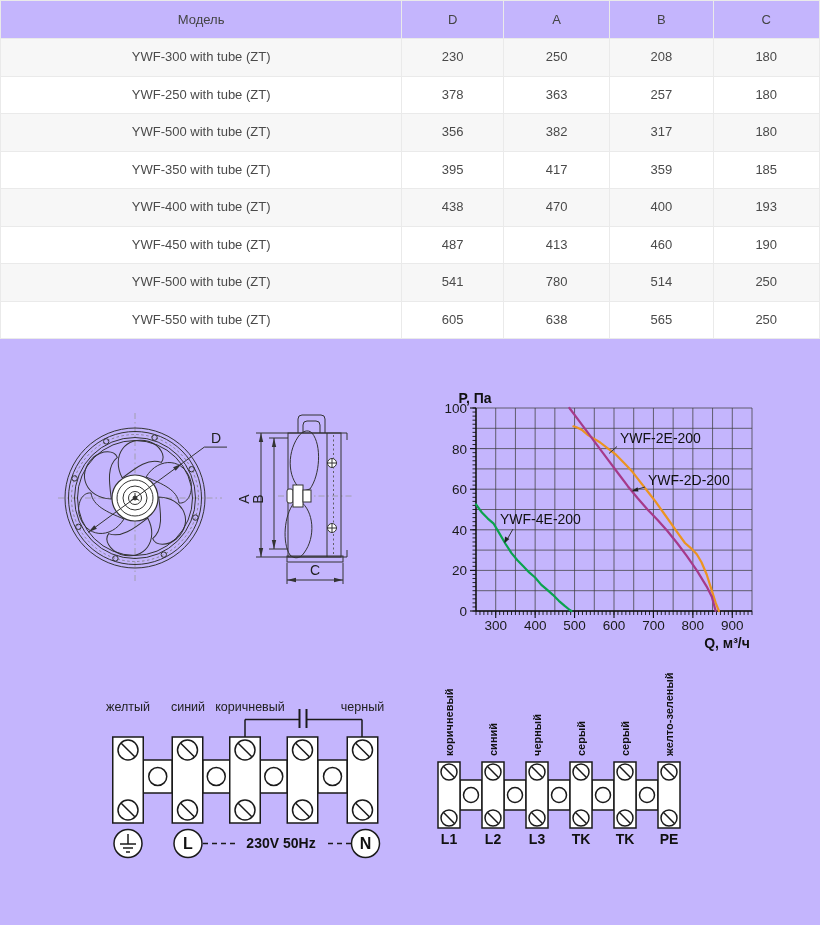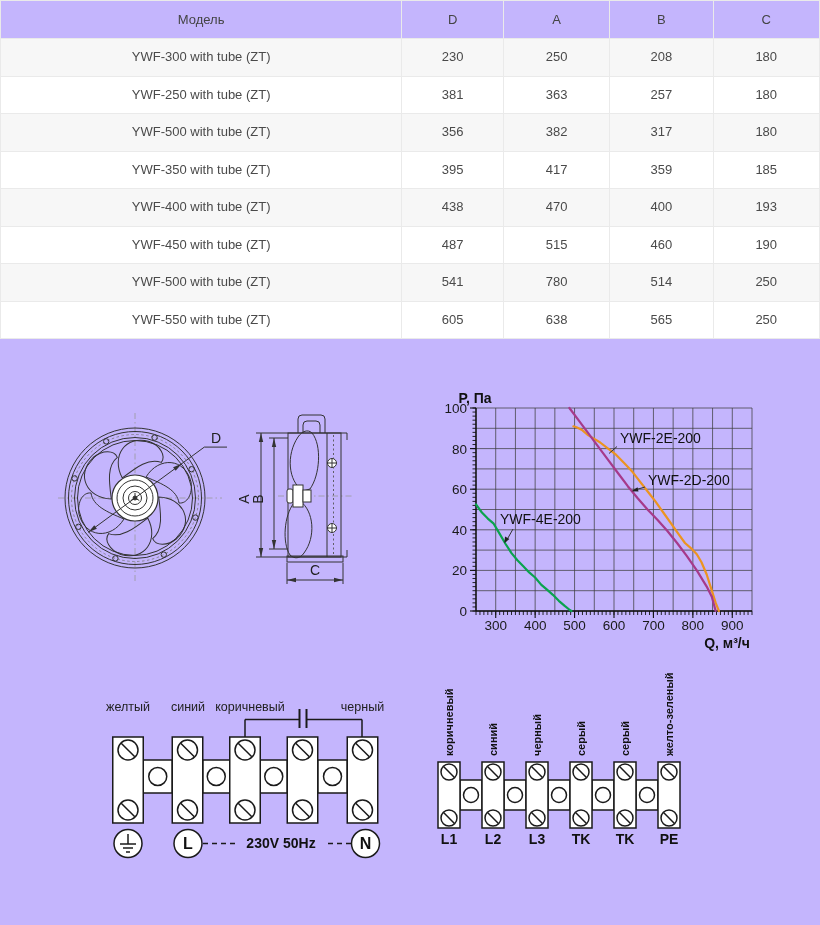--- a/index.html
+++ b/index.html
@@ -55,21 +55,21 @@
     <tbody>
         <tr>
           <td>YWF-300 with tube (ZT)</td>
           <td>230</td>
           <td>250</td>
           <td>208</td>
           <td>180</td>
         </tr>
         <tr>
           <td>YWF-250 with tube (ZT)</td>
-          <td>381</td>
+          <td>378</td>
           <td>363</td>
           <td>257</td>
           <td>180</td>
         </tr>
         <tr>
           <td>YWF-500 with tube (ZT)</td>
           <td>356</td>
           <td>382</td>
           <td>317</td>
           <td>180</td>
@@ -84,21 +84,21 @@
         <tr>
           <td>YWF-400 with tube (ZT)</td>
           <td>438</td>
           <td>470</td>
           <td>400</td>
           <td>193</td>
         </tr>
         <tr>
           <td>YWF-450 with tube (ZT)</td>
           <td>487</td>
-          <td>515</td>
+          <td>413</td>
           <td>460</td>
           <td>190</td>
         </tr>
         <tr>
           <td>YWF-500 with tube (ZT)</td>
           <td>541</td>
           <td>780</td>
           <td>514</td>
           <td>250</td>
         </tr>

